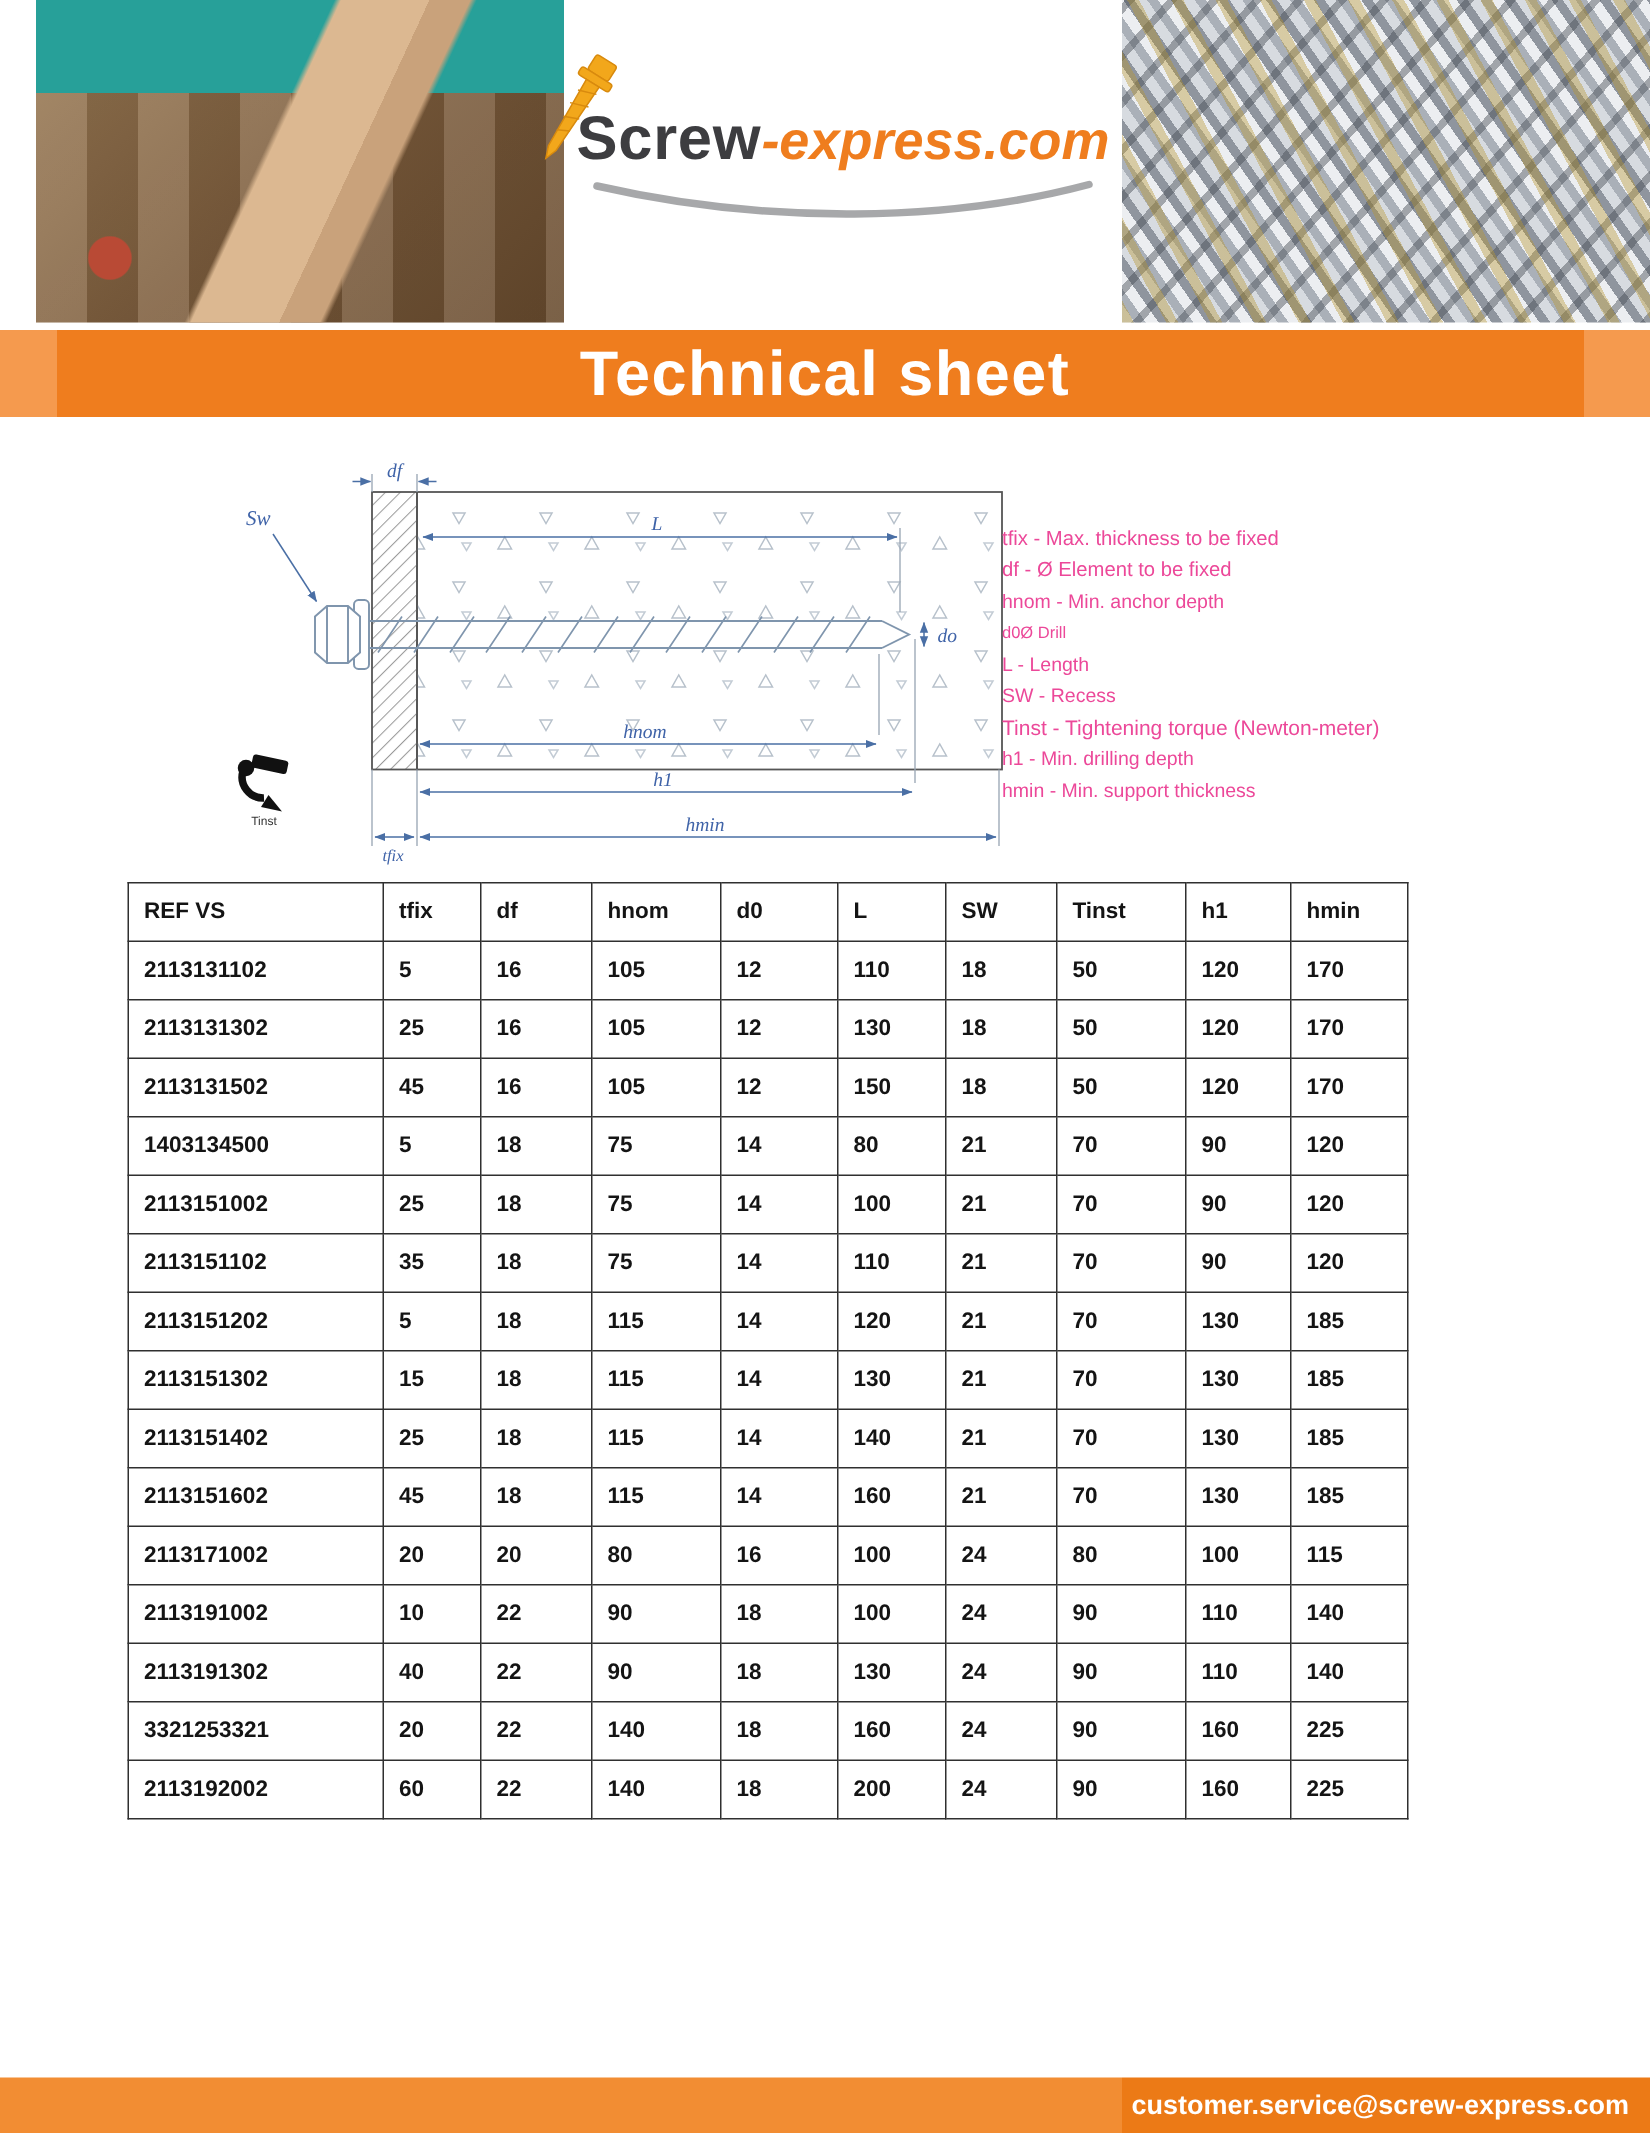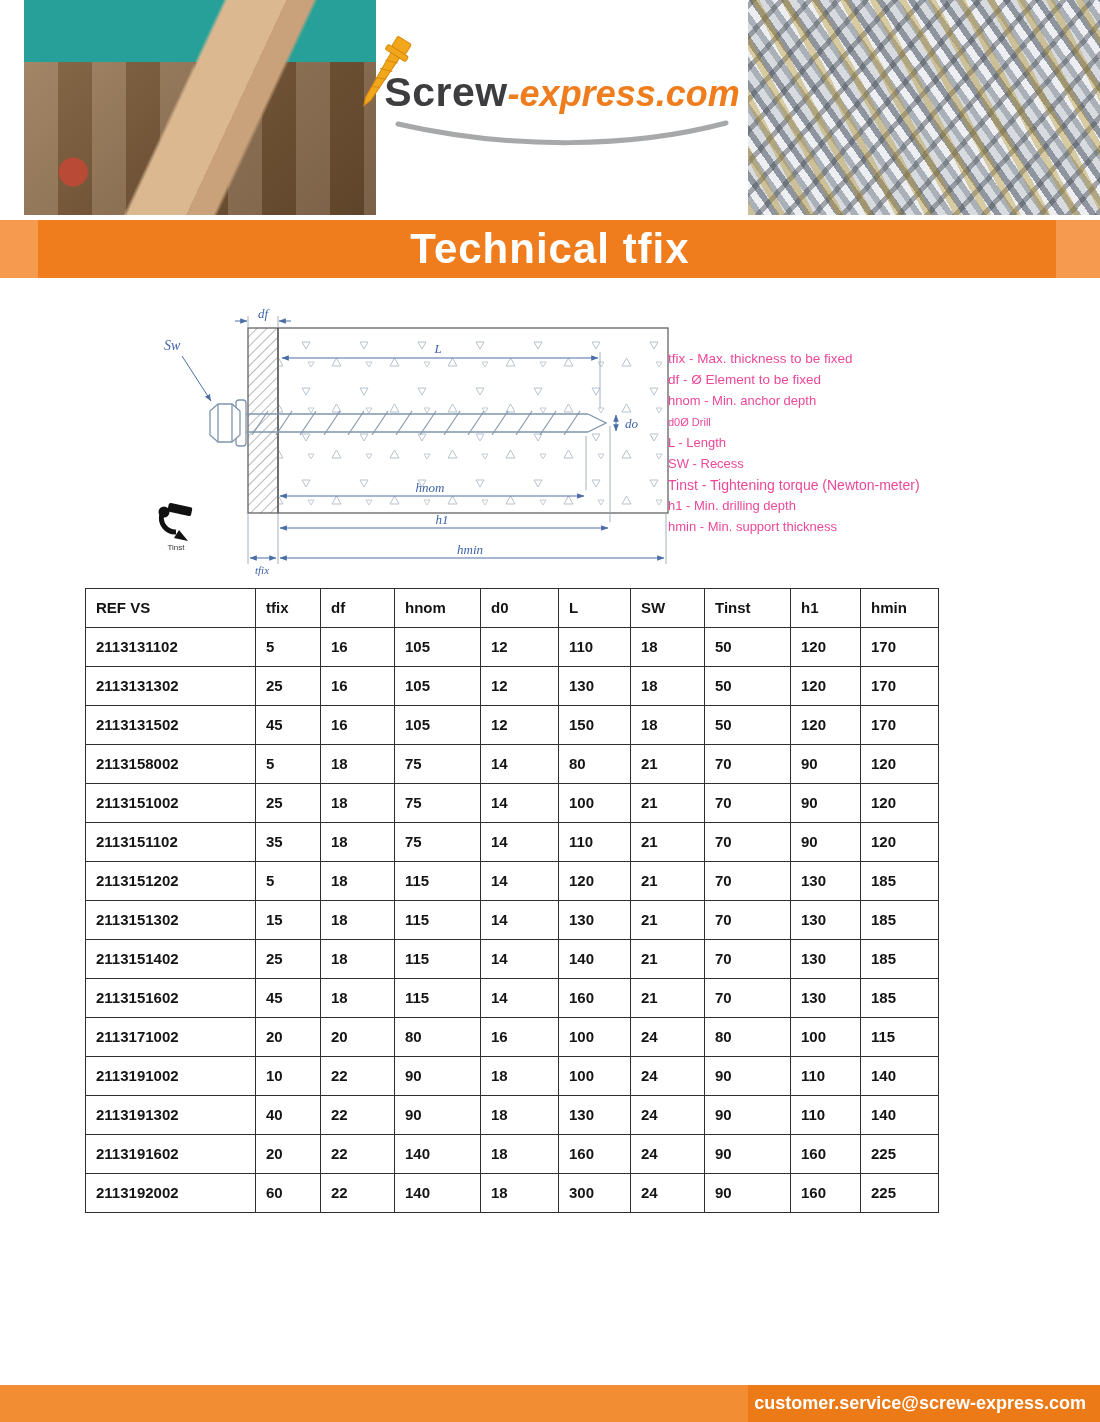--- a/index.html
+++ b/index.html
@@ -90,21 +90,21 @@
         </div>
         <svg class="logo-swoosh" width="340" height="28" viewBox="0 0 340 28">
           <path d="M6,6 C120,32 240,30 334,5" stroke="#98999b" stroke-width="5" fill="none" stroke-linecap="round" opacity="0.85"></path>
         </svg>
       </div>
     </div>
     <div class="photo photo-right"></div>
   </div>
 
   <div class="banner">
-    <div class="banner-title">Technical tfix</div>
+    <div class="banner-title">Technical sheet</div>
   </div>
 
   <div class="diagram-section">
     <svg class="diagram-svg" width="540" height="272" viewBox="0 0 540 272">
       <defs>
         <marker id="arrow" viewBox="0 0 10 10" refX="8.5" refY="5" markerWidth="8" markerHeight="8" orient="auto-start-reverse">
           <path d="M0,1.5 L9,5 L0,8.5 z" fill="#4a6fa5"></path>
         </marker>
         <pattern id="hatch" width="7" height="7" patternUnits="userSpaceOnUse" patternTransform="rotate(45)">
           <line x1="0" y1="0" x2="0" y2="7" stroke="#9a9a9a" stroke-width="1.4"></line>
@@ -243,21 +243,21 @@
             <td>16</td>
             <td>105</td>
             <td>12</td>
             <td>150</td>
             <td>18</td>
             <td>50</td>
             <td>120</td>
             <td>170</td>
           </tr>
           <tr>
-            <td>2113158002</td>
+            <td>1403134500</td>
             <td>5</td>
             <td>18</td>
             <td>75</td>
             <td>14</td>
             <td>80</td>
             <td>21</td>
             <td>70</td>
             <td>90</td>
             <td>120</td>
           </tr>
@@ -363,38 +363,38 @@
             <td>22</td>
             <td>90</td>
             <td>18</td>
             <td>130</td>
             <td>24</td>
             <td>90</td>
             <td>110</td>
             <td>140</td>
           </tr>
           <tr>
-            <td>2113191602</td>
+            <td>3321253321</td>
             <td>20</td>
             <td>22</td>
             <td>140</td>
             <td>18</td>
             <td>160</td>
             <td>24</td>
             <td>90</td>
             <td>160</td>
             <td>225</td>
           </tr>
           <tr>
             <td>2113192002</td>
             <td>60</td>
             <td>22</td>
             <td>140</td>
             <td>18</td>
-            <td>300</td>
+            <td>200</td>
             <td>24</td>
             <td>90</td>
             <td>160</td>
             <td>225</td>
           </tr>
         </tbody>
     </table>
   </div>
 
   <div class="footer">

